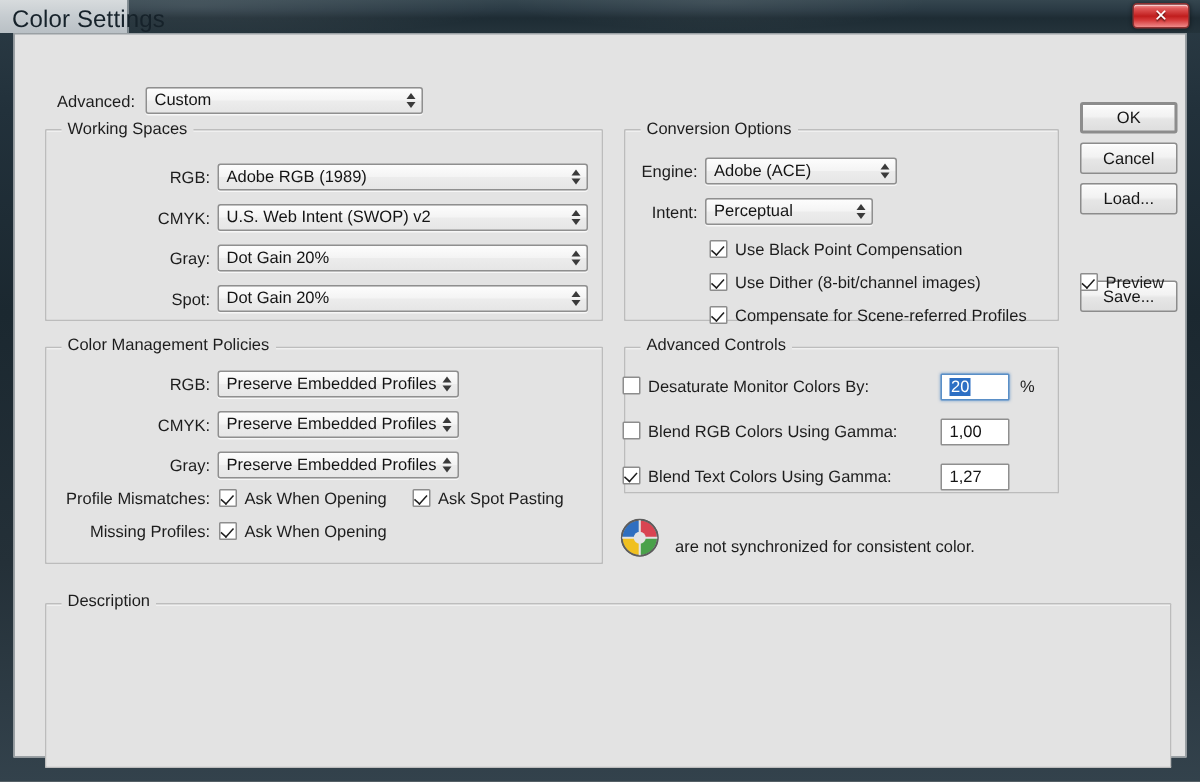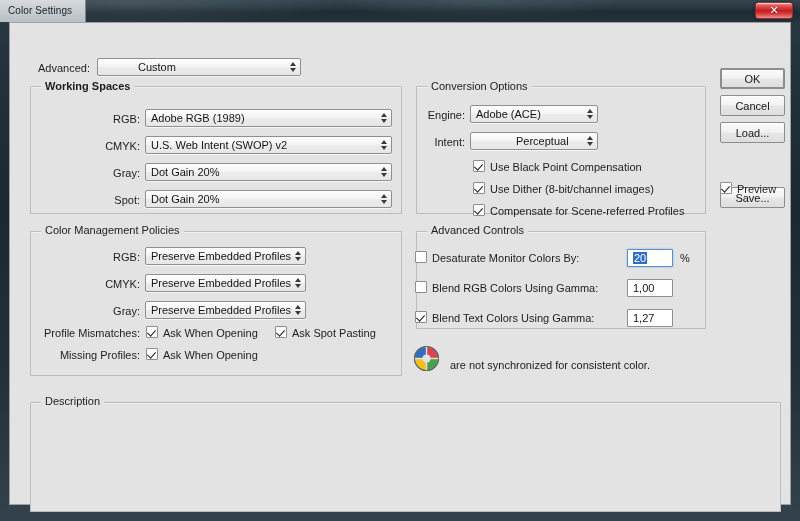--- a/index.html
+++ b/index.html
@@ -24,21 +24,21 @@
       linear-gradient(180deg,#35464f 0%,#2a3a44 30%,#1e2c34 55%,#24333b 100%);
   }
   #titlebar-tab{
     position:absolute;left:0;top:0;width:86px;height:22px;
     background:linear-gradient(180deg,#d7dbdd 0%,#c6ccd0 50%,#b9c0c5 100%);
     border-right:1px solid #7d878d;
     box-sizing:border-box;
   }
   #title-text{
     position:absolute;left:8px;top:5px;
-    font-size:10px;color:#16222a;white-space:nowrap;
+    font-size:16px;color:#16222a;white-space:nowrap;
     letter-spacing:.1px;
   }
   #close-button{
     position:absolute;left:755px;top:2px;width:38px;height:17px;
     border:1px solid #8d3030;border-radius:3px;
     background:linear-gradient(180deg,#f4a0a0 0%,#e05858 18%,#c01d1d 52%,#d63b3b 70%,#f08a8a 100%);
     box-shadow:inset 0 1px 0 rgba(255,255,255,.55), 0 0 3px rgba(0,0,0,.45);
     display:flex;align-items:center;justify-content:center;
     color:#ffffff;font-size:11px;font-weight:bold;
     text-shadow:0 1px 1px rgba(0,0,0,.5);
@@ -158,27 +158,27 @@
     <div id="titlebar-tab"></div>
     <div id="title-text">Color Settings</div>
     <div id="close-button">
       <span>✕</span>
     </div>
   </div>
 
   <div id="client">
 
     <div class="lbl-r" style="left:20px;top:39px;width:60px;">Advanced:</div>
-    <div class="combo" style="left:87px;top:35px;width:204px;padding-left:35px;">
+    <div class="combo" style="left:87px;top:35px;width:185px;">
       <span class="ctext">Custom</span>
       <span class="spin"></span>
     </div>
 
     <div class="group" style="left:20px;top:63px;width:372px;height:128px;"></div>
-    <div class="group-title" style="left:31px;top:57px;font-weight:bold;">Working Spaces</div>
+    <div class="group-title" style="left:31px;top:57px;">Working Spaces</div>
 
     <div class="lbl-r" style="left:55px;top:90px;width:75px;">RGB:</div>
     <div class="combo" style="left:135px;top:86px;width:247px;">
       <span class="ctext">Adobe RGB (1989)</span>
       <span class="spin"></span>
     </div>
 
     <div class="lbl-r" style="left:55px;top:117px;width:75px;">CMYK:</div>
     <div class="combo" style="left:135px;top:113px;width:247px;">
       <span class="ctext">U.S. Web Intent (SWOP) v2</span>
@@ -231,21 +231,21 @@
     <div class="group" style="left:406px;top:63px;width:290px;height:128px;"></div>
     <div class="group-title" style="left:417px;top:57px;">Conversion Options</div>
 
     <div class="lbl-r" style="left:400px;top:86px;width:55px;">Engine:</div>
     <div class="combo" style="left:460px;top:82px;width:128px;">
       <span class="ctext">Adobe (ACE)</span>
       <span class="spin"></span>
     </div>
 
     <div class="lbl-r" style="left:400px;top:113px;width:55px;">Intent:</div>
-    <div class="combo" style="left:460px;top:109px;width:128px;padding-left:40px;">
+    <div class="combo" style="left:460px;top:109px;width:112px;">
       <span class="ctext">Perceptual</span>
       <span class="spin"></span>
     </div>
 
     <div class="cb checked" style="left:463px;top:137px;"></div>
     <div class="lbl" style="left:480px;top:138px;">Use Black Point Compensation</div>
 
     <div class="cb checked" style="left:463px;top:159px;"></div>
     <div class="lbl" style="left:480px;top:160px;">Use Dither (8-bit/channel images)</div>
 

